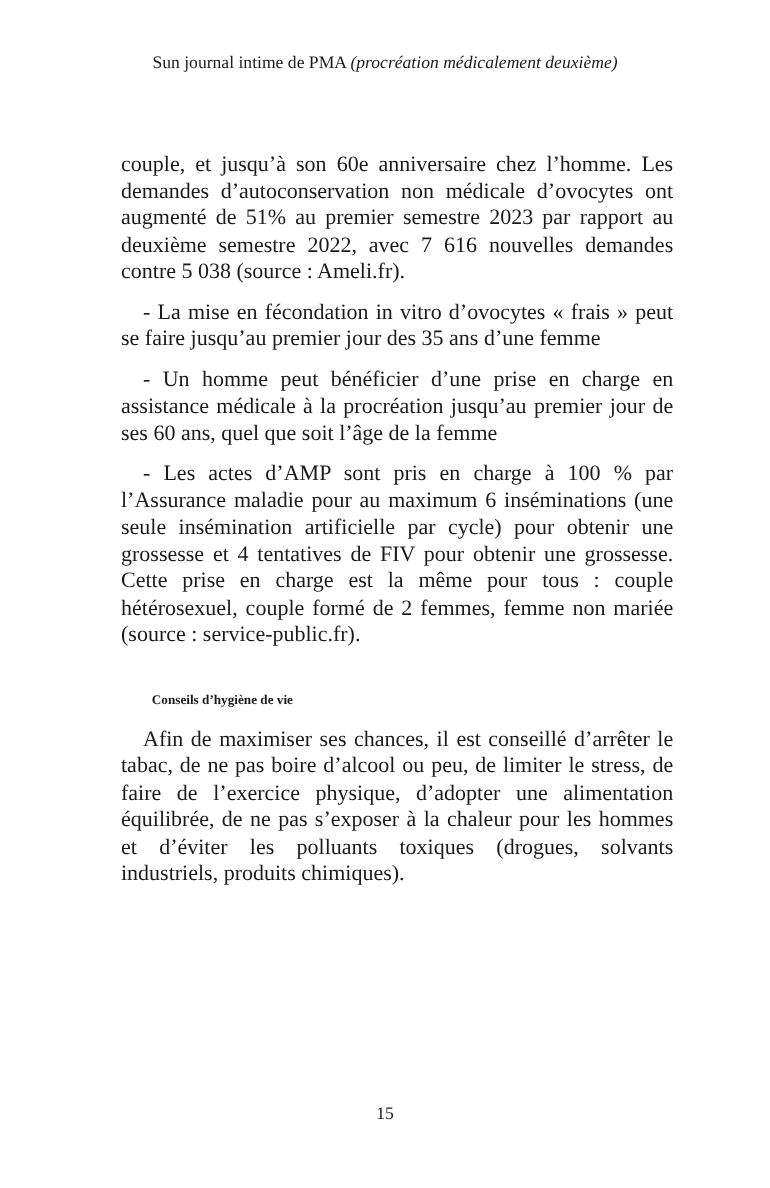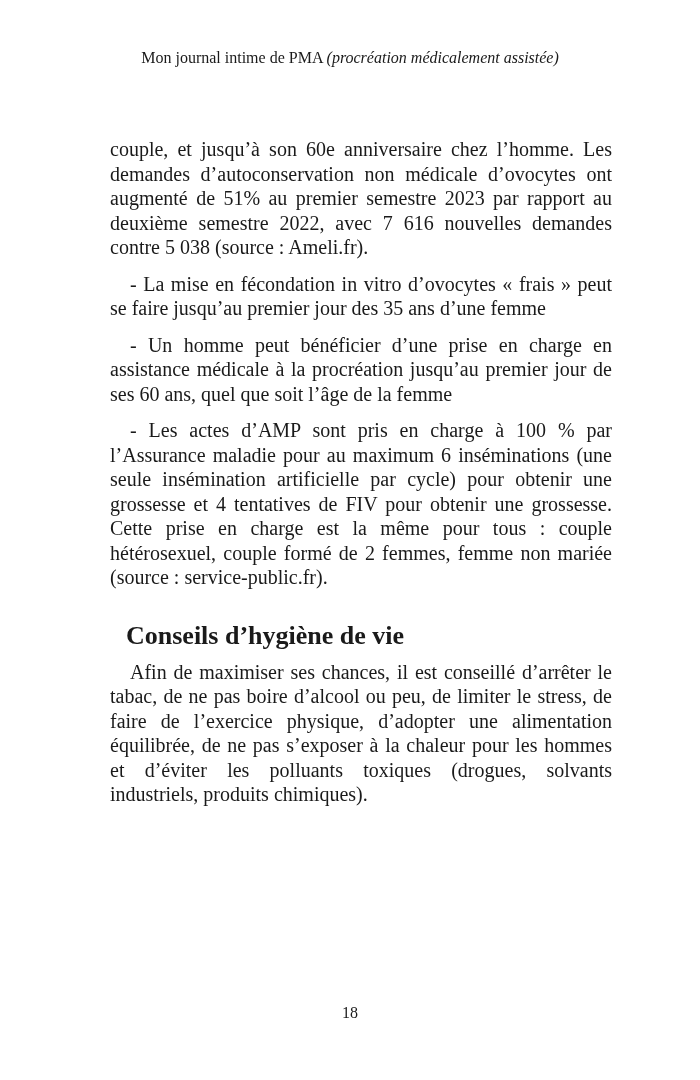--- a/index.html
+++ b/index.html
@@ -40,45 +40,45 @@
       text-align: justify;
       hyphens: none;
     }
     .content p.cont {
       text-indent: 0;
     }
     .content p.indent {
       text-indent: 20px;
     }
     .content h2 {
-      margin: 34px 0 8px 16px;
-      font-size: 26px;
+      margin: 34px 0 8px 28px;
+      font-size: 12px;
       line-height: 24px;
       font-weight: bold;
     }
     .page-number {
       position: absolute;
       top: 1003px;
       left: 0;
       width: 700px;
       text-align: center;
       font-size: 16px;
       line-height: 20px;
     }
   </style>
 </head>
 <body>
 
 <div class="running-header">
-  <span>Mon journal intime de PMA</span>
-  <span class="subtitle">(procréation médicalement assistée)</span>
+  <span>Sun journal intime de PMA</span>
+  <span class="subtitle">(procréation médicalement deuxième)</span>
 </div>
 
 <div class="content">
   <p class="cont">couple, et jusqu’à son 60e anniversaire chez l’homme. Les demandes d’autoconservation non médicale d’ovocytes ont augmenté de 51% au premier semestre 2023 par rapport au deuxième semestre 2022, avec 7 616 nouvelles demandes contre 5 038 (source : Ameli.fr).</p>
   <p class="indent">- La mise en fécondation in vitro d’ovocytes « frais » peut se faire jusqu’au premier jour des 35 ans d’une femme</p>
   <p class="indent">- Un homme peut bénéficier d’une prise en charge en assistance médicale à la procréation jusqu’au premier jour de ses 60 ans, quel que soit l’âge de la femme</p>
   <p class="indent">- Les actes d’AMP sont pris en charge à 100 % par l’Assurance maladie pour au maximum 6 inséminations (une seule insémination artificielle par cycle) pour obtenir une grossesse et 4 tentatives de FIV pour obtenir une grossesse. Cette prise en charge est la même pour tous : couple hétérosexuel, couple formé de 2 femmes, femme non mariée (source : service-public.fr).</p>
   <h2>Conseils d’hygiène de vie</h2>
   <p class="indent">Afin de maximiser ses chances, il est conseillé d’arrêter le tabac, de ne pas boire d’alcool ou peu, de limiter le stress, de faire de l’exercice physique, d’adopter une alimentation équilibrée, de ne pas s’exposer à la chaleur pour les hommes et d’éviter les polluants toxiques (drogues, solvants industriels, produits chimiques).</p>
 </div>
 
-<div class="page-number">18</div>
+<div class="page-number">15</div>
 
 </body></html>

